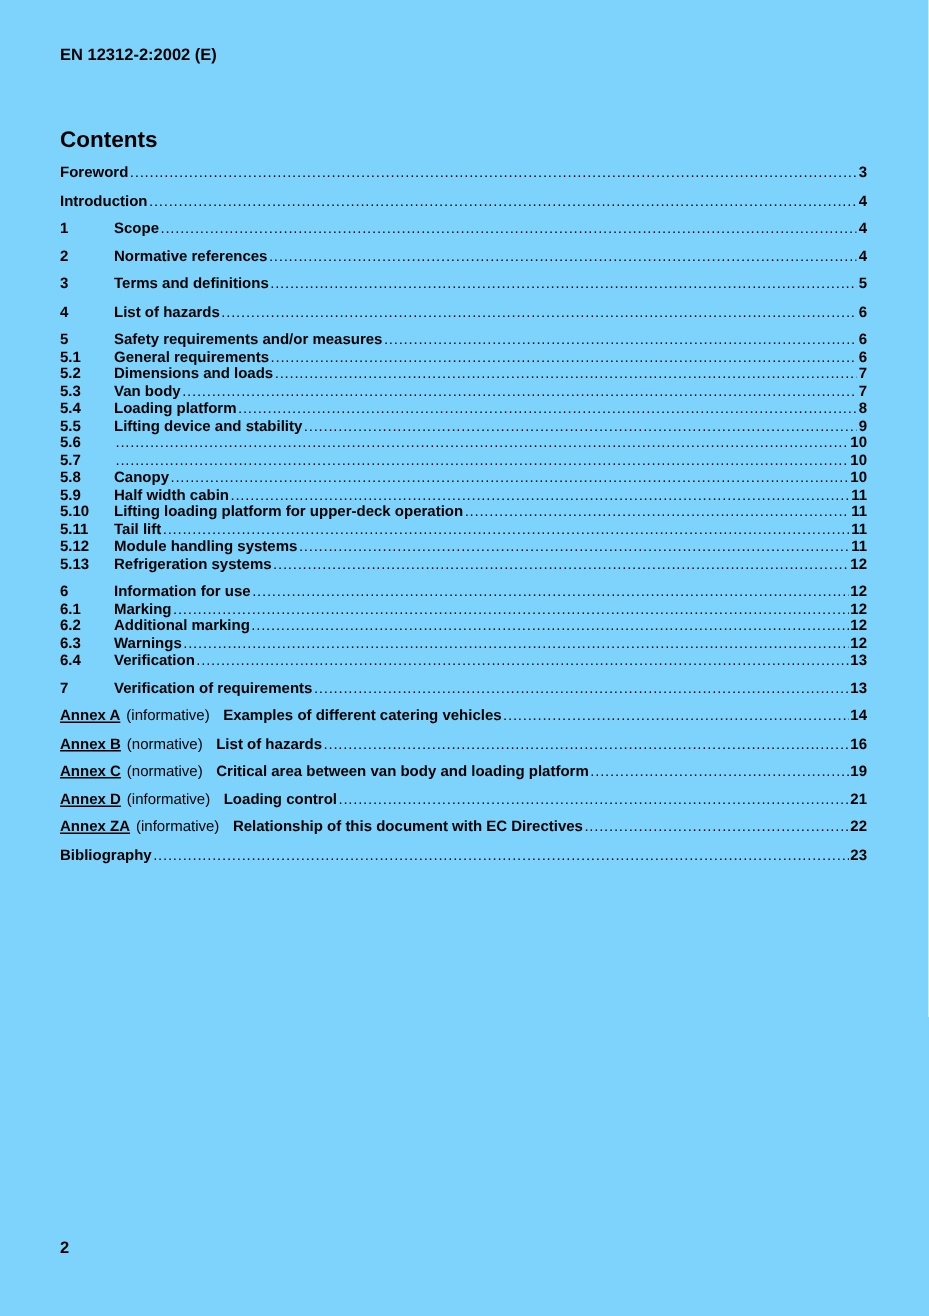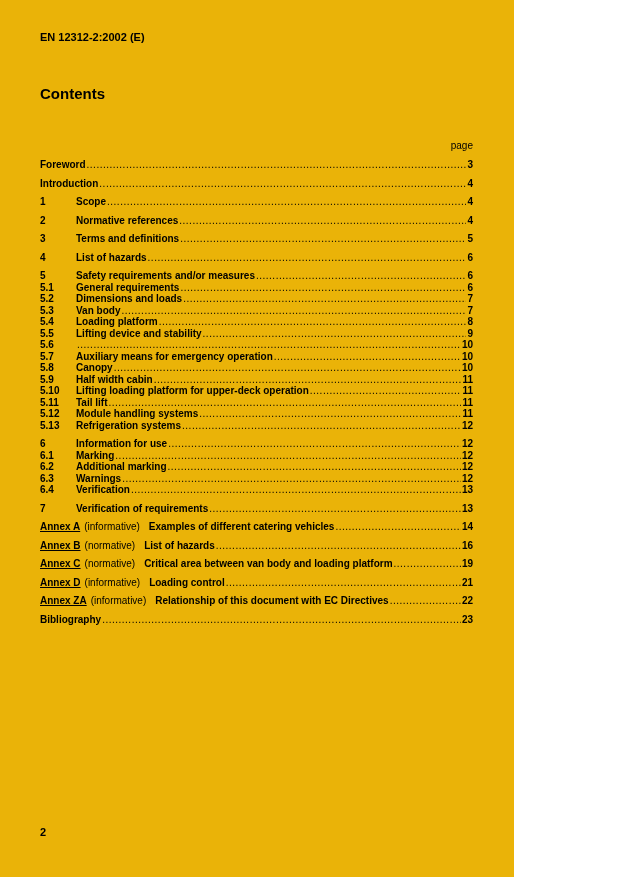--- a/index.html
+++ b/index.html
@@ -5,23 +5,23 @@
   * { margin: 0; padding: 0; box-sizing: border-box; }
   html, body { background: #ffffff; }
   body {
     width: 619px;
     height: 877px;
     font-family: "Liberation Sans", sans-serif;
     color: #000000;
   }
   .page {
     position: relative;
-    width: 514px;
+    width: 619px;
     height: 877px;
-    background: #eab308;
+    background: #7dd3fc;
     padding: 31px 41px 0 40px;
     overflow: hidden;
   }
   .doc-ref {
     font-size: 11px;
     font-weight: bold;
   }
   .contents-title {
     font-size: 15px;
     font-weight: bold;
@@ -68,21 +68,20 @@
   }
 </style>
 </head>
 <body>
 
 <div class="page">
   <div class="doc-ref">EN 12312-2:2002 (E)</div>
 
   <h1 class="contents-title">Contents</h1>
 
-  <div class="page-col-label">page</div>
 
   <div class="toc">
       <div class="toc-row">
         <span class="toc-title">Foreword</span>
         <span class="toc-dots"></span>
         <span class="toc-page">3</span>
       </div>
       <div class="toc-row gap">
         <span class="toc-title">Introduction</span>
         <span class="toc-dots"></span>
@@ -148,21 +147,20 @@
         <span class="toc-dots"></span>
         <span class="toc-page">9</span>
       </div>
       <div class="toc-row">
         <span class="toc-num">5.6</span>
         <span class="toc-dots"></span>
         <span class="toc-page">10</span>
       </div>
       <div class="toc-row">
         <span class="toc-num">5.7</span>
-        <span class="toc-title">Auxiliary means for emergency operation</span>
         <span class="toc-dots"></span>
         <span class="toc-page">10</span>
       </div>
       <div class="toc-row">
         <span class="toc-num">5.8</span>
         <span class="toc-title">Canopy</span>
         <span class="toc-dots"></span>
         <span class="toc-page">10</span>
       </div>
       <div class="toc-row">

